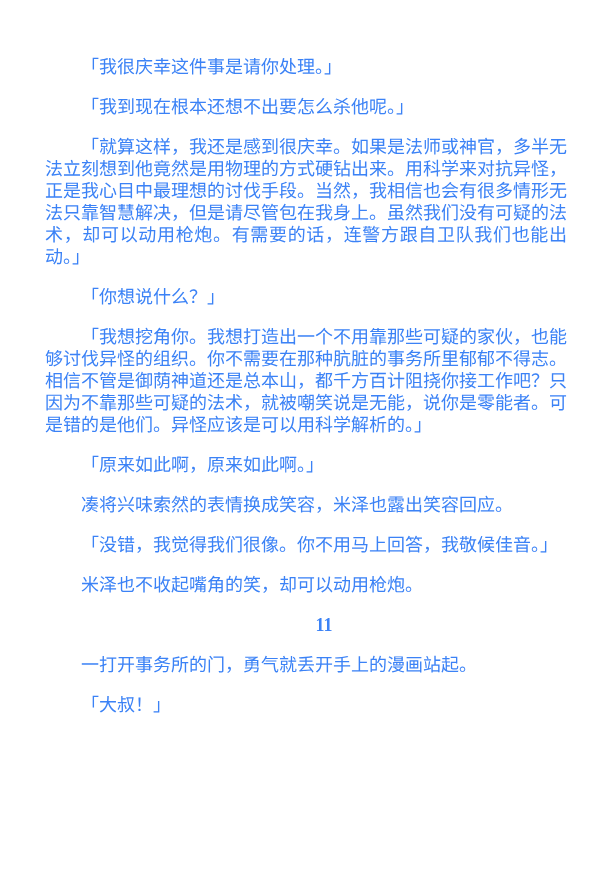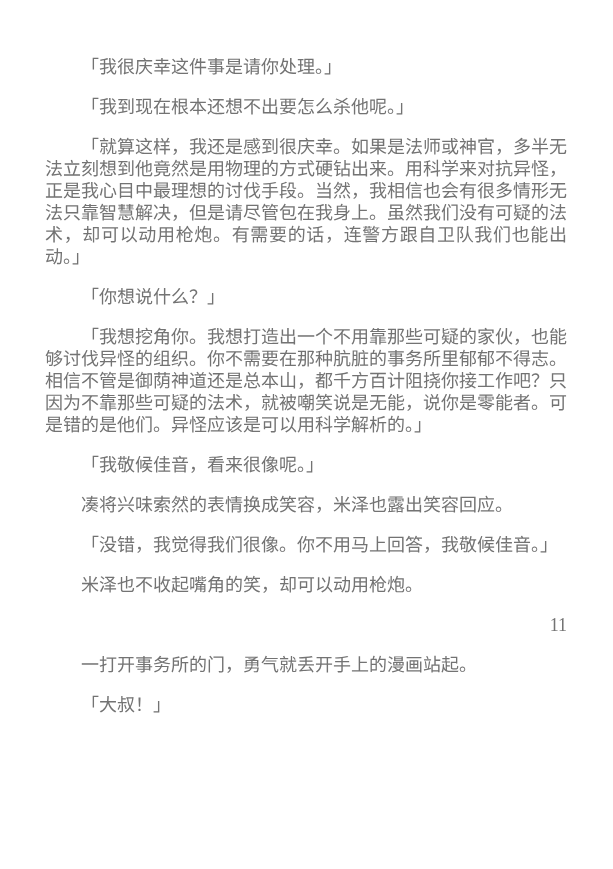--- a/index.html
+++ b/index.html
@@ -14,44 +14,45 @@
   }
   .page {
     box-sizing: border-box;
     width: 613px;
     height: 869px;
     padding: 56px 46px 0 45px;
     background: #ffffff;
     font-family: "Liberation Serif", "DejaVu Serif", serif;
     font-size: 18px;
     line-height: 22px;
-    color: #737373;
+    color: #3b82f6;
   }
   .page-text p {
     margin: 0 0 18px 0;
     text-indent: 2em;
     text-align: justify;
     text-justify: inter-ideograph;
     overflow-wrap: break-word;
   }
   .page-text p.section-number {
-    text-align: right;
+    text-align: center;
+    font-weight: bold;
   }
 </style>
 </head>
 <body>
 
 <div class="page">
   <div class="page-text">
       <p>「我很庆幸这件事是请你处理。」</p>
       <p>「我到现在根本还想不出要怎么杀他呢。」</p>
       <p>「就算这样，我还是感到很庆幸。如果是法师或神官，多半无法立刻想到他竟然是用物理的方式硬钻出来。用科学来对抗异怪，正是我心目中最理想的讨伐手段。当然，我相信也会有很多情形无法只靠智慧解决，但是请尽管包在我身上。虽然我们没有可疑的法术，却可以动用枪炮。有需要的话，连警方跟自卫队我们也能出动。」</p>
       <p>「你想说什么？」</p>
       <p>「我想挖角你。我想打造出一个不用靠那些可疑的家伙，也能够讨伐异怪的组织。你不需要在那种肮脏的事务所里郁郁不得志。相信不管是御荫神道还是总本山，都千方百计阻挠你接工作吧？只因为不靠那些可疑的法术，就被嘲笑说是无能，说你是零能者。可是错的是他们。异怪应该是可以用科学解析的。」</p>
-      <p>「我敬候佳音，看来很像呢。」</p>
+      <p>「原来如此啊，原来如此啊。」</p>
       <p>凑将兴味索然的表情换成笑容，米泽也露出笑容回应。</p>
       <p>「没错，我觉得我们很像。你不用马上回答，我敬候佳音。」</p>
       <p>米泽也不收起嘴角的笑，却可以动用枪炮。</p>
       <p class="section-number">11</p>
       <p>一打开事务所的门，勇气就丢开手上的漫画站起。</p>
       <p>「大叔！」</p>
     </div>
 </div>
 
 </body></html>

